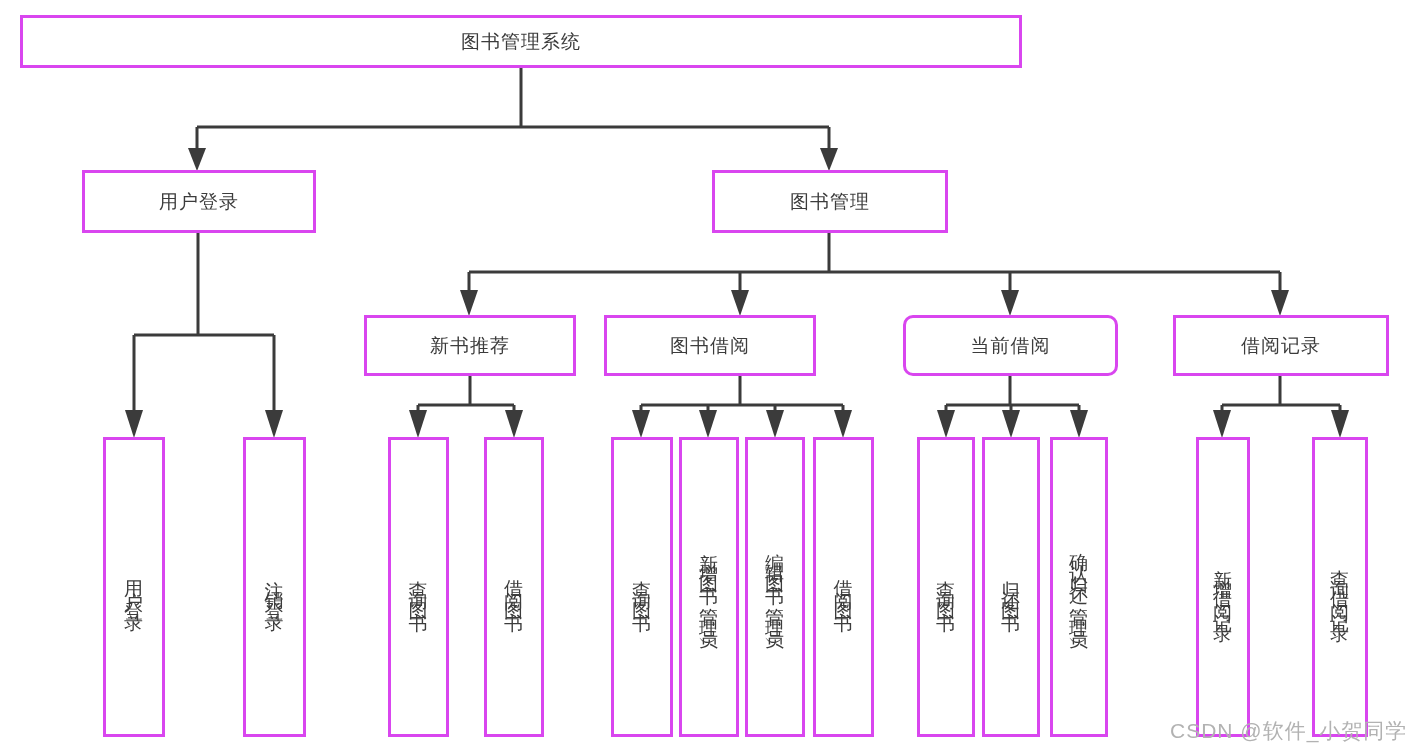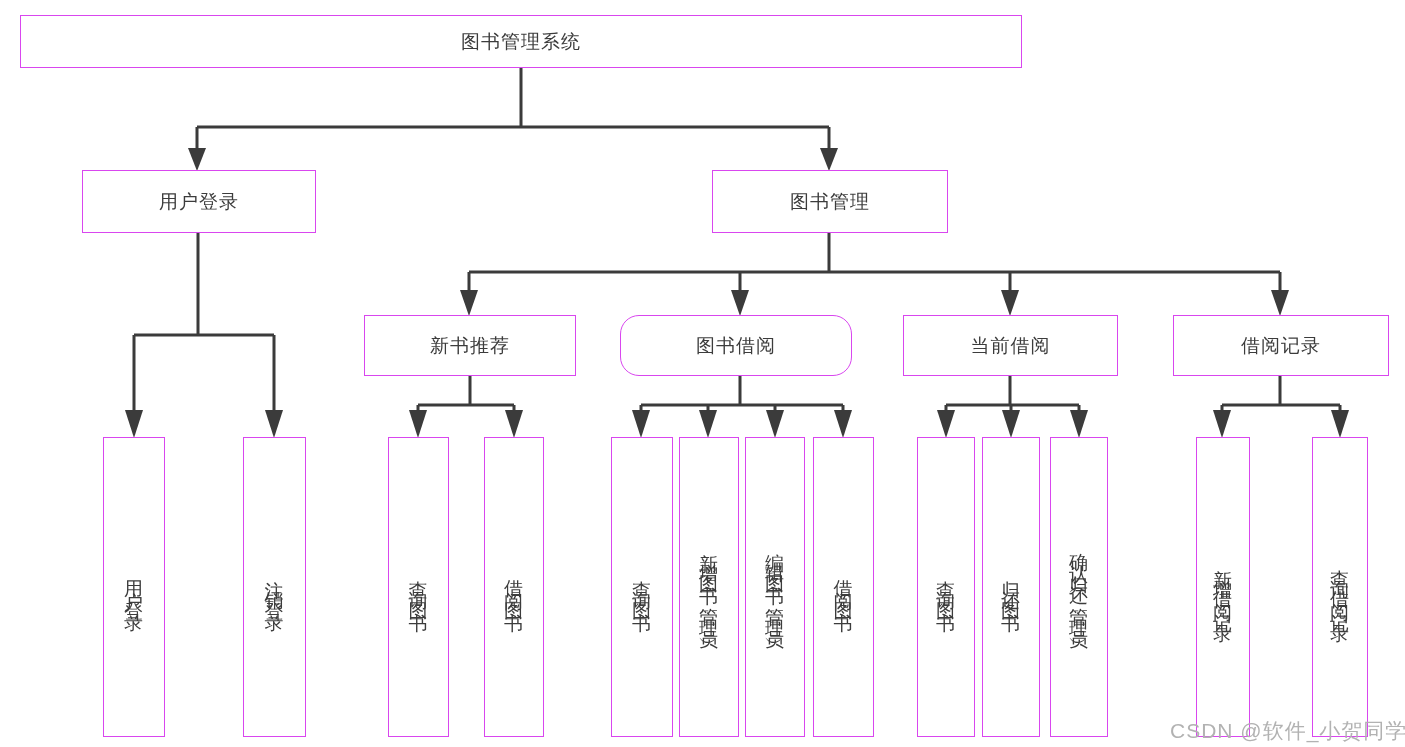--- a/index.html
+++ b/index.html
@@ -23,21 +23,21 @@
     stroke-width: 3;
     fill: none;
   }
   .connectors polygon {
     fill: #3b3b3b;
     stroke: none;
   }
   .box {
     position: absolute;
     background: #ffffff;
-    border: 1px solid #d946ef;
+    border: 3px solid #d946ef;
     color: #3c3c3c;
     display: flex;
     align-items: center;
     justify-content: center;
     font-size: 19px;
     letter-spacing: 1px;
     z-index: 2;
     line-height: 1;
   }
   .leaf {
@@ -97,22 +97,22 @@
     <polygon points="1213,410 1231,410 1222,438"></polygon>
     <polygon points="1331,410 1349,410 1340,438"></polygon>
   </svg>
 
   <div class="box" style="left:20px; top:15px; width:1002px; height:53px;">图书管理系统</div>
 
   <div class="box" style="left:82px; top:170px; width:234px; height:63px;">用户登录</div>
   <div class="box" style="left:712px; top:170px; width:236px; height:63px;">图书管理</div>
 
   <div class="box" style="left:364px; top:315px; width:212px; height:61px;">新书推荐</div>
-  <div class="box" style="left:620px; top:315px; width:232px; height:61px;border-radius:19px;">图书借阅</div>
-  <div class="box" style="left:903px; top:315px; width:215px; height:61px;">当前借阅</div>
+  <div class="box" style="left:604px; top:315px; width:212px; height:61px;">图书借阅</div>
+  <div class="box" style="left:903px; top:315px; width:215px; height:61px;border-radius:10px;">当前借阅</div>
   <div class="box" style="left:1173px; top:315px; width:216px; height:61px;">借阅记录</div>
 
   <div class="box leaf" style="left:103px; top:437px; width:62px; height:300px;">用户登录</div>
   <div class="box leaf" style="left:243px; top:437px; width:63px; height:300px;">注销登录</div>
 
   <div class="box leaf" style="left:388px; top:437px; width:61px; height:300px;">查询图书</div>
   <div class="box leaf" style="left:484px; top:437px; width:60px; height:300px;">借阅图书</div>
 
   <div class="box leaf" style="left:611px; top:437px; width:62px; height:300px;">查询图书</div>
   <div class="box leaf" style="left:679px; top:437px; width:60px; height:300px;">新增图书（管理员）</div>

